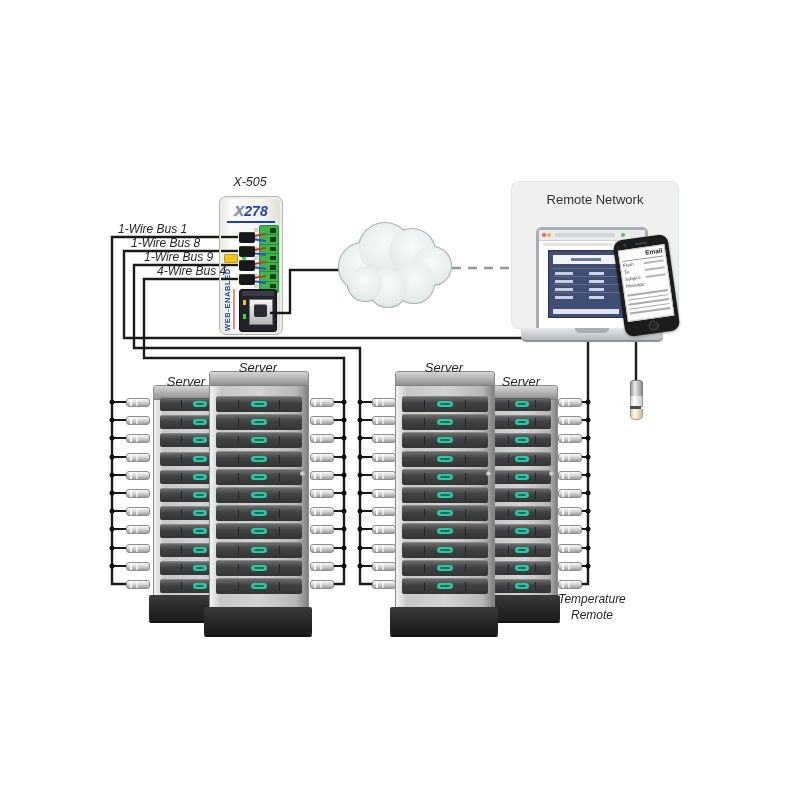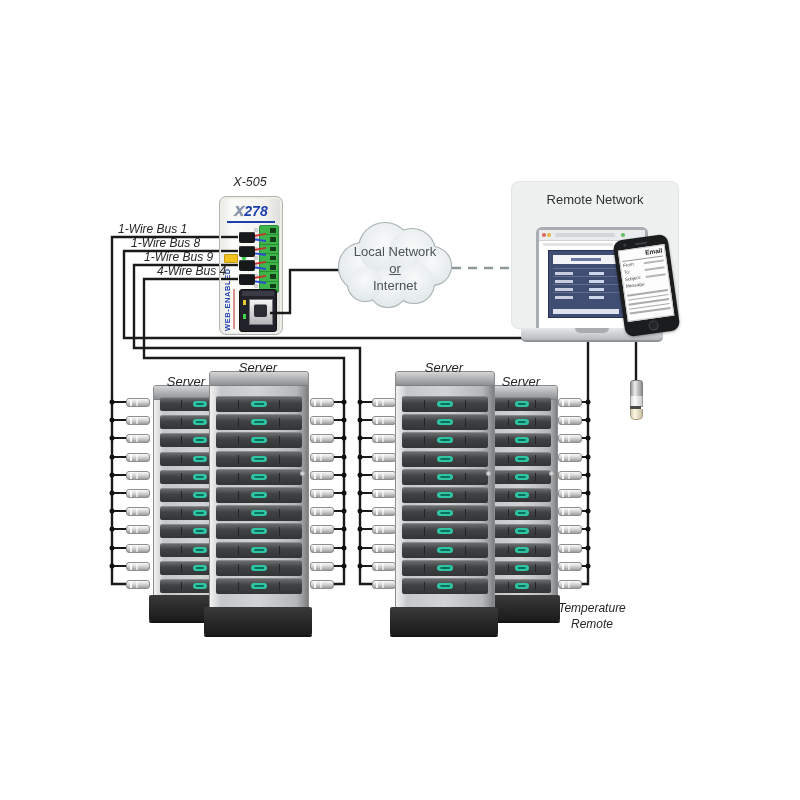--- a/index.html
+++ b/index.html
@@ -268,27 +268,22 @@
   <div class="lbl" style="left:118px;top:222px;font-size:12px;">1-Wire Bus 1</div>
   <div class="lbl" style="left:131px;top:236px;font-size:12px;">1-Wire Bus 8</div>
   <div class="lbl" style="left:144px;top:250px;font-size:12px;">1-Wire Bus 9</div>
   <div class="lbl" style="left:157px;top:264px;font-size:12px;">4-Wire Bus 4</div>
 
   <div class="lbl center" style="left:146px;top:374px;width:80px;font-size:13px;">Server</div>
   <div class="lbl center" style="left:218px;top:360px;width:80px;font-size:13px;">Server</div>
   <div class="lbl center" style="left:404px;top:360px;width:80px;font-size:13px;">Server</div>
   <div class="lbl center" style="left:481px;top:374px;width:80px;font-size:13px;">Server</div>
 
-  <div id="cloud-text">
-    <div>Local Network</div>
-    <div class="or">or</div>
-    <div>Internet</div>
-  </div>
-
-  <div class="lbl center" style="left:547px;top:591px;width:90px;font-size:12px;line-height:16px;margin-top:9px;">
+
+  <div class="lbl center" style="left:547px;top:591px;width:90px;font-size:12px;line-height:16px;">
     <div>Temperature</div>
     <div>Remote</div>
   </div>
 
   <div id="device">
     <div id="dev-logo">
       <span class="lx">X</span><span class="ln">278</span>
     </div>
     <div id="dev-logo-line"></div>
     <div id="terminal-strip">

